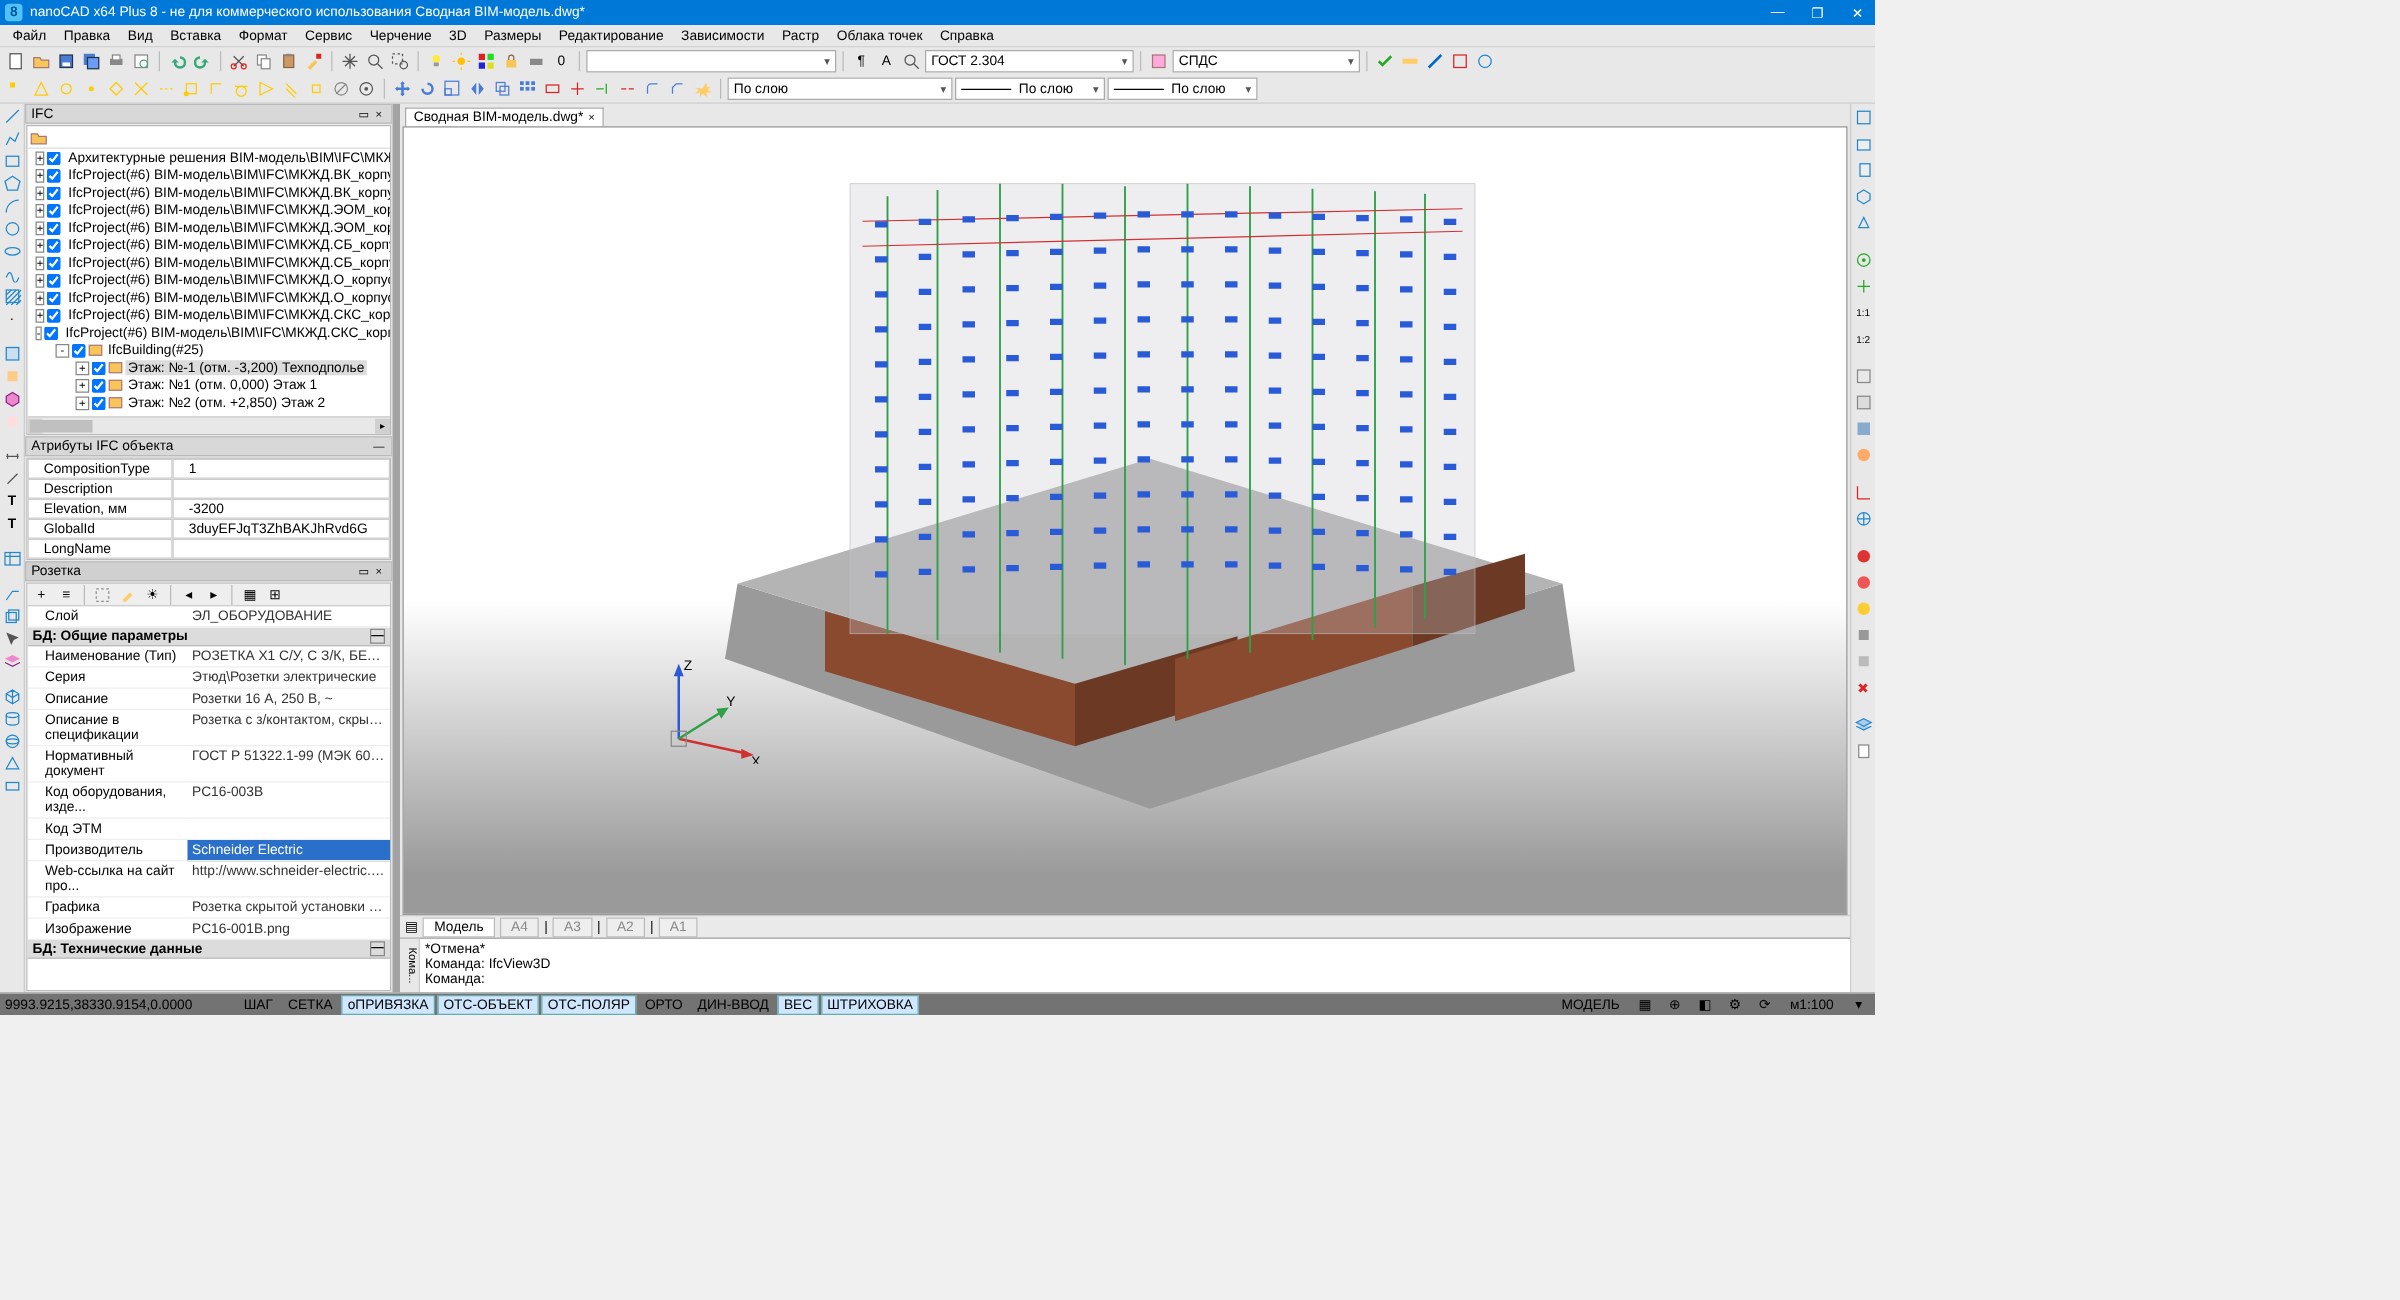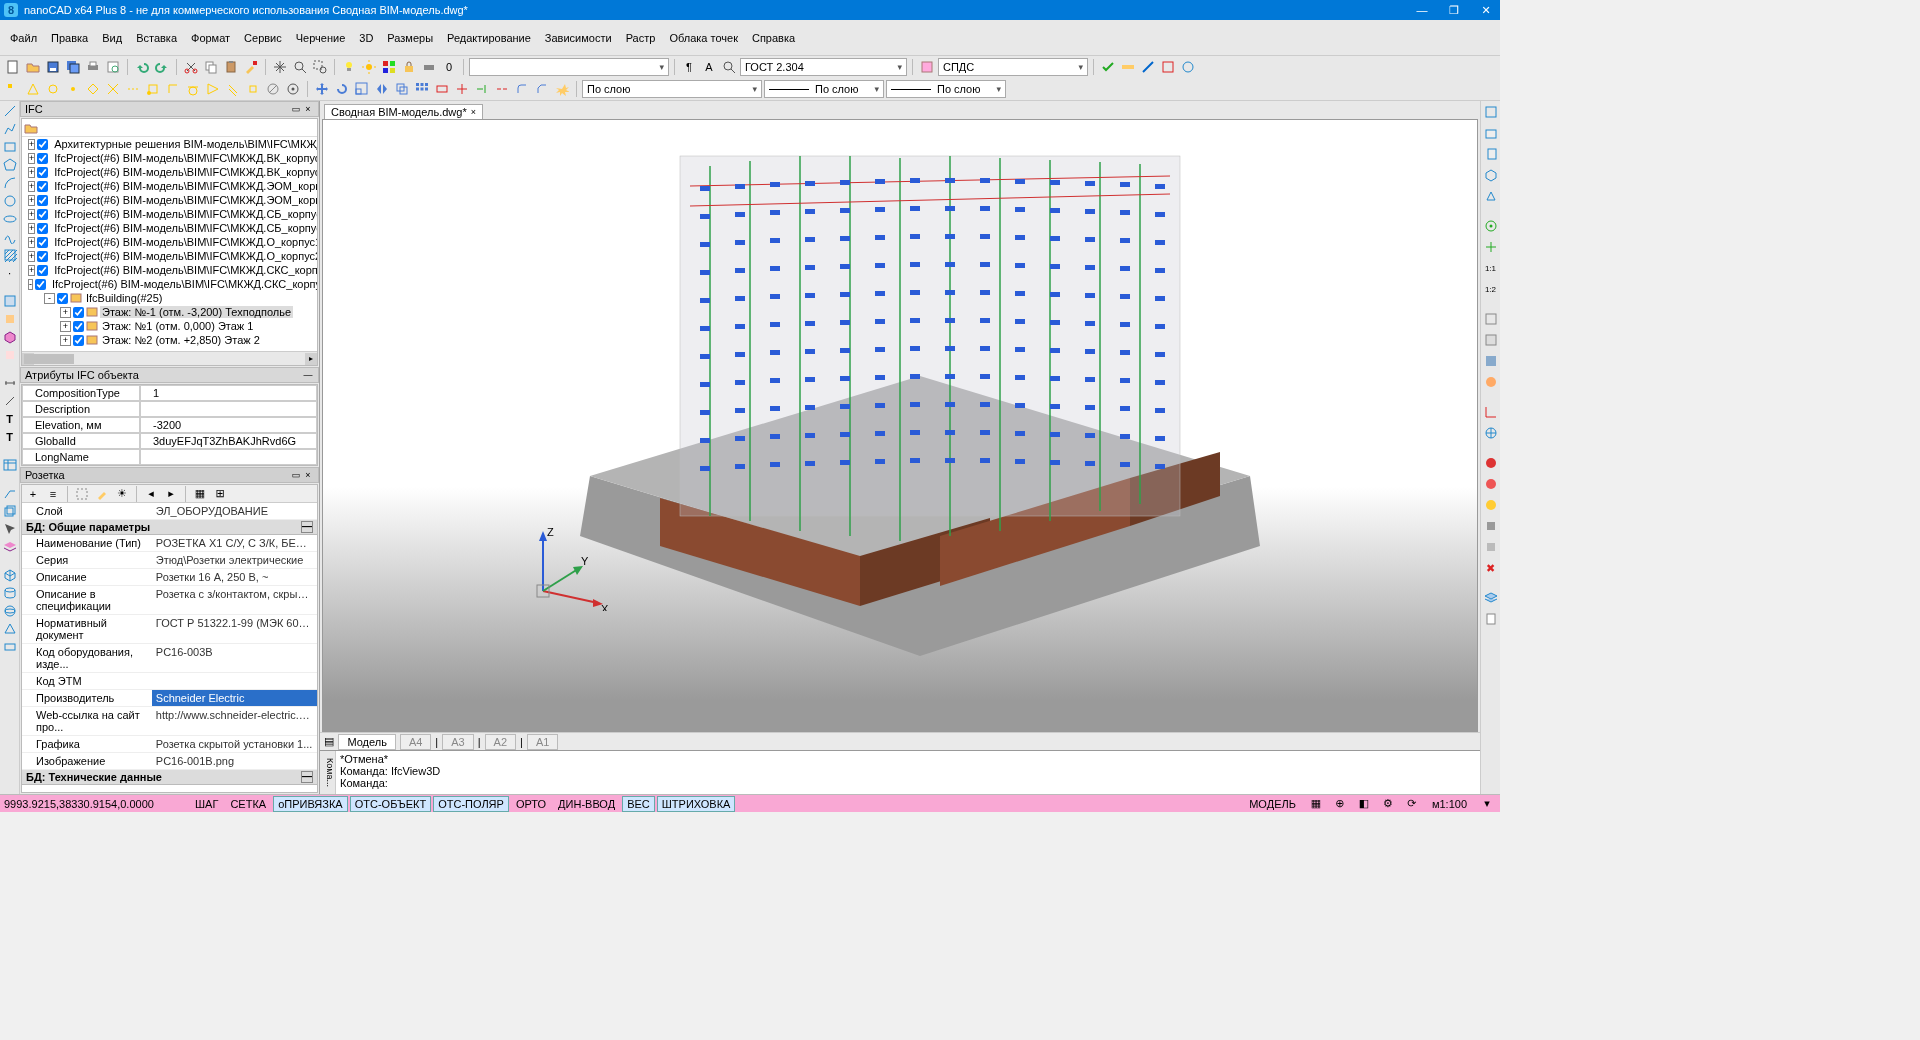--- a/index.html
+++ b/index.html
@@ -6,41 +6,41 @@
 body { width:1500px; height:812px; overflow:hidden; background:#f0f0f0; display:flex; flex-direction:column; }
 
 
 .titlebar { height:20px; background:#0078d7; color:#fff; display:flex; align-items:center; padding:0 4px; }
 .titlebar .logo { width:14px; height:14px; background:#4fc3f7; border-radius:3px; margin-right:6px; display:flex; align-items:center; justify-content:center; font-weight:bold; color:#01579b; }
 .titlebar .title { flex:1; }
 .titlebar .winbtns { display:flex; gap:12px; }
 .titlebar .winbtn { width:20px; text-align:center; cursor:pointer; }
 
 
-.menubar { height:36px; background:#e8e8e8; display:flex; align-items:center; padding:0 4px; gap:2px; border-bottom:1px solid #ccc; }
+.menubar { height:18px; background:#e8e8e8; display:flex; align-items:center; padding:0 4px; gap:2px; border-bottom:1px solid #ccc; }
 .menubar .menuitem { padding:0 6px; cursor:pointer; }
 
 
 .toolbars { background:#e8e8e8; border-bottom:1px solid #ccc; }
 .toolbar-row { height:22px; display:flex; align-items:center; padding:0 4px; gap:2px; }
 .tbtn { width:18px; height:18px; display:flex; align-items:center; justify-content:center; cursor:pointer; border:1px solid transparent; }
 .tbtn svg { width:14px; height:14px; }
 .tsep { width:1px; height:16px; background:#bbb; margin:0 3px; }
 .tselect { height:18px; border:1px solid #aaa; background:#fff; padding:0 18px 0 4px; display:flex; align-items:center; position:relative; font-size:10px; }
 .tselect::after { content:"▾"; position:absolute; right:4px; font-size:9px; color:#555; }
 
 
 .main { flex:1; display:flex; overflow:hidden; }
 
 
 .vtoolbar { width:20px; background:#e8e8e8; border-right:1px solid #ccc; display:flex; flex-direction:column; align-items:center; padding:2px 0; gap:2px; }
 .vtoolbar .tbtn { width:16px; height:16px; }
 
 
-.leftcol { width:300px; background:#e8e8e8; display:flex; flex-direction:column; border-right:1px solid #a3a3a3; }
+.leftcol { width:300px; background:#e8e8e8; display:flex; flex-direction:column; border-right:6px solid #a3a3a3; }
 .panel-header { height:16px; background:#d8d8d8; border:1px solid #bbb; display:flex; align-items:center; padding:0 4px; }
 .panel-header .ptitle { flex:1; }
 .panel-header .pbtn { width:12px; text-align:center; cursor:pointer; font-size:9px; }
 
 
 .ifc-panel { display:flex; flex-direction:column; border:1px solid #bbb; background:#fff; margin:1px; height:248px; }
 .ifc-search { height:18px; display:flex; align-items:center; padding:0 2px; border-bottom:1px solid #ddd; }
 .ifc-search .icon { width:14px; height:14px; margin-right:2px; }
 .ifc-search input { flex:1; border:none; outline:none; font-size:10px; }
 .tree { flex:1; overflow:auto; font-size:10px; }
@@ -88,21 +88,21 @@
 
 .cmd { height:44px; display:flex; background:#fff; border-top:1px solid #999; font-family:Consolas,monospace; font-size:11px; }
 .cmd .vtab { width:16px; background:#e8e8e8; writing-mode:vertical-rl; text-align:center; font-size:9px; border-right:1px solid #ccc; }
 .cmd .lines { flex:1; padding:2px 4px; }
 .cmd .line { white-space:pre; }
 
 
 .rtoolbar { width:20px; background:#e8e8e8; border-left:1px solid #ccc; display:flex; flex-direction:column; align-items:center; padding:2px 0; gap:3px; }
 
 
-.statusbar { height:18px; background:#f9a8d4; border-top:1px solid #bbb; display:flex; align-items:center; font-size:10px; padding:0 4px; gap:6px; }
+.statusbar { height:18px; background:#737373; border-top:1px solid #bbb; display:flex; align-items:center; font-size:10px; padding:0 4px; gap:6px; }
 .statusbar .coords { min-width:180px; }
 .sbtn { padding:1px 4px; border:1px solid transparent; cursor:pointer; }
 .sbtn.active { background:#cfe6ff; border:1px solid #6aa; }
 .statusbar .spacer { flex:1; }
 </style>
 </head>
 <body>
 
 <div class="titlebar">
   <div class="logo">8</div>

